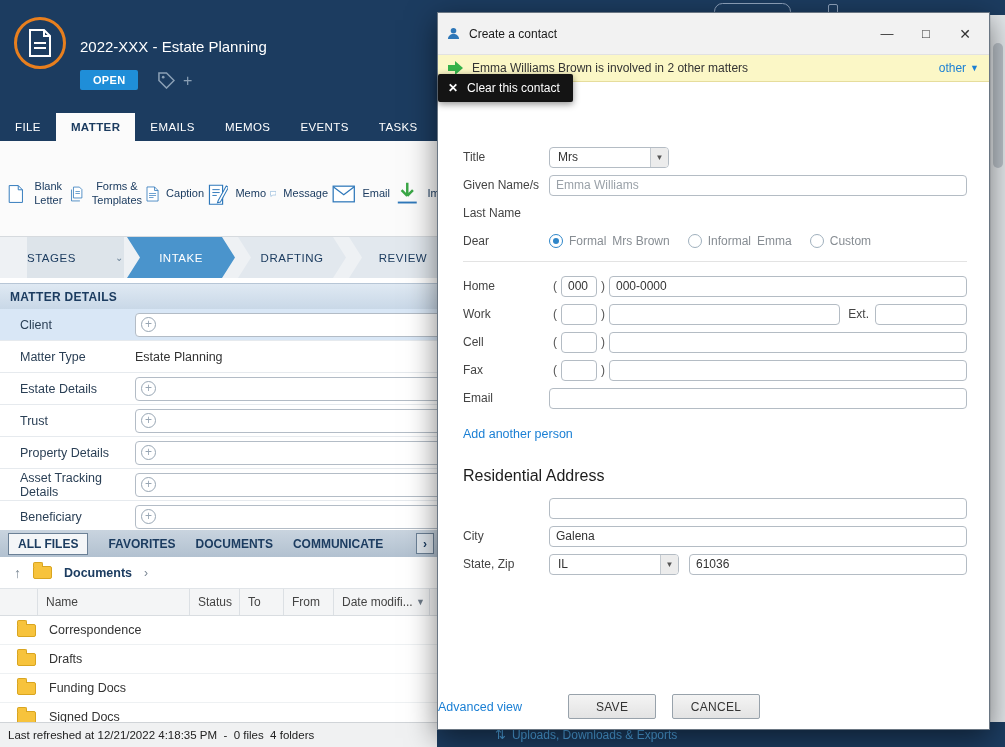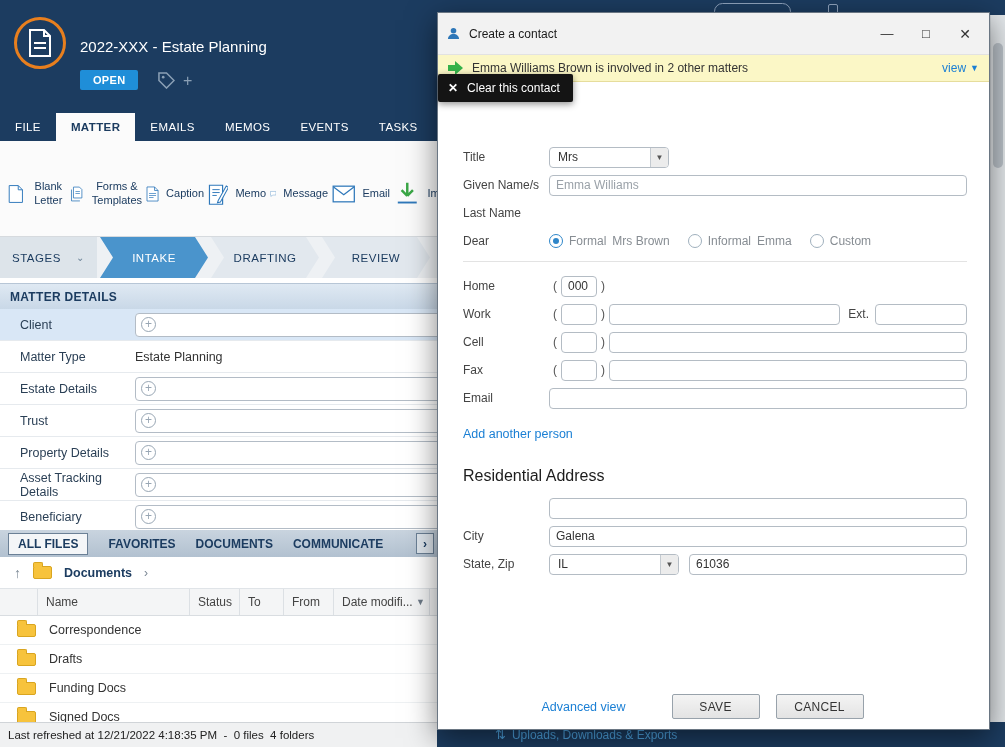--- a/index.html
+++ b/index.html
@@ -27,21 +27,21 @@
   .tab.active { background:#fbfbfb; color:#1c3c60; font-weight:bold; }
 
   .ribbon { position:absolute; top:141px; left:0; right:15px; height:96px; background:#fbfbfb;
             border-bottom:1px solid #d6dade; display:flex; gap:4px; padding:10px 6px 0 8px; z-index:1; }
   .ribbon-item { width:58px; display:flex; flex-direction:row; align-items:center; gap:7px;
                  color:#1c3c60; font-size:11px; text-align:center; line-height:1.25; }
   .ribbon-item.wide { width:72px; }
 
   .stages-row { position:absolute; top:237px; left:0; right:15px; height:41px; background:#eef1f4; display:flex; align-items:stretch; z-index:1; }
   .stages-label { width:97px; background:#dde4ea; color:#1c3c60; font-size:11.5px; display:flex; align-items:center;
-                  justify-content:space-between; padding:0 12px; letter-spacing:.5px; }
+                  justify-content:space-between; padding:0 0; letter-spacing:.5px;margin-left:27px; }
   .stages-label .chev { color:#6d8499; font-size:10px; }
   .stage { width:108px; margin-left:3px; display:flex; align-items:center; justify-content:center;
            font-size:11.5px; color:#1c3c60; background:#e2e8ee; letter-spacing:.5px;
            clip-path: polygon(0 0, calc(100% - 13px) 0, 100% 50%, calc(100% - 13px) 100%, 0 100%, 13px 50%); }
   .stage.active { background:#4a94cc; color:#fff; }
 
   .md-header { position:absolute; top:283px; left:0; right:15px; height:26px;
                background:linear-gradient(#dfe9f3,#c9d8e7); color:#1c3c60; font-size:12px; font-weight:bold;
                display:flex; align-items:center; padding-left:10px; letter-spacing:.3px; border-top:1px solid #b7c6d6; z-index:1; }
   .md-rows { position:absolute; top:309px; left:0; right:15px; z-index:1; background:#fff; }
@@ -132,21 +132,21 @@
   .paren { color:#555; margin:0 4px; font-size:12px; }
   .inp.area { width:36px; }
   .inp.num { flex:1; }
   .ext-label { margin:0 6px 0 8px; color:#444; font-size:12px; }
   .inp.ext { width:92px; }
   .link-blue { color:#1a7fd4; font-size:12.5px; }
   .add-person { display:inline-block; margin-top:12px; }
   .addr-heading { font-size:16px; color:#1c1c1c; margin:26px 0 12px 0; font-weight:400; }
   .caret { display:inline-block; width:1px; height:13px; background:#222; }
   .dlg-footer { position:absolute; bottom:10px; left:0; right:22px; display:flex; align-items:center;
-                justify-content:center; gap:16px;margin-top:44px; }
+                justify-content:flex-start; gap:16px;margin-top:44px; }
   .dlg-footer .link-blue { margin-right:30px; }
   .btn { width:88px; height:25px; background:linear-gradient(#f4f4f4,#e3e3e3); border:1px solid #98a2ab;
          border-radius:2px; font-size:12px; color:#333; display:flex; align-items:center; justify-content:center;
          letter-spacing:.3px; }
   .pre { white-space: pre; }
 </style>
 </head>
 <body>
 
 <div class="content-bg"></div>
@@ -355,21 +355,21 @@
     <span class="win-btn">—</span>
     <span class="win-btn">□</span>
     <span class="win-btn close">✕</span>
   </div>
   <div class="notif">
     <svg width="15" height="14" viewBox="0 0 15 14">
       <path d="M0 4h7V0l8 7-8 7v-4H0z" fill="#35b24a"></path>
     </svg>
     <span>Emma Williams Brown is involved in 2 other matters</span>
     <span class="view-link">
-      <span>view</span>
+      <span>other</span>
       <span class="chev">▼</span>
     </span>
   </div>
   <div class="clear-chip">
     <span class="clear-x">✕</span>
     <span>Clear this contact</span>
   </div>
 
   <div class="dlg-body">
     <div class="f-row">
@@ -412,20 +412,23 @@
 
     <div class="divider"></div>
 
     <div class="f-row">
       <div class="f-label">Home</div>
       <span class="paren">(</span>
       <div class="inp area">
           <span>000</span>
         </div>
       <span class="paren">)</span>
+      <div class="inp num">
+          <span>000-0000</span>
+        </div>
     </div>
     <div class="f-row">
       <div class="f-label">Work</div>
       <span class="paren">(</span>
       <div class="inp area"></div>
       <span class="paren">)</span>
       <div class="inp num"></div>
       <span class="ext-label">Ext.</span>
       <div class="inp ext"></div>
     </div>

